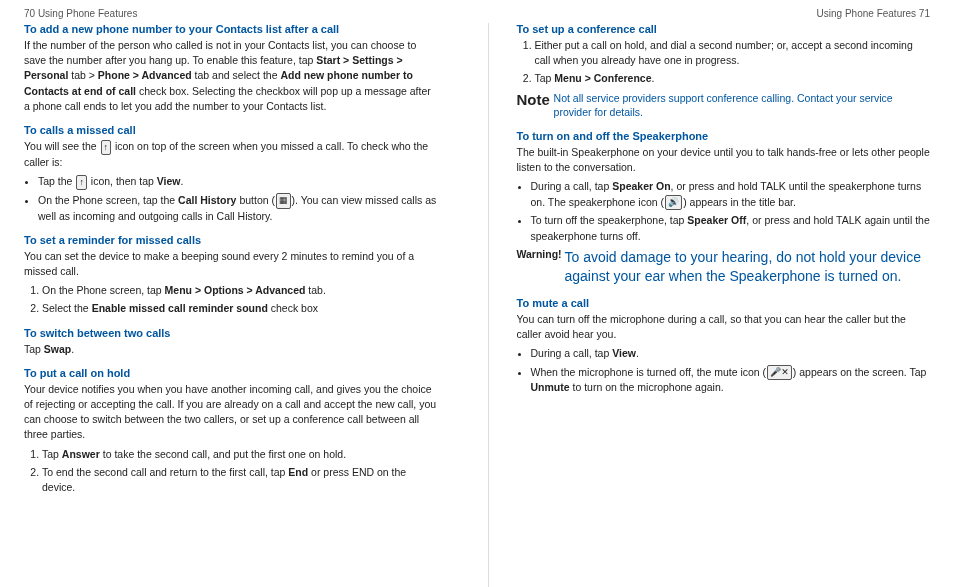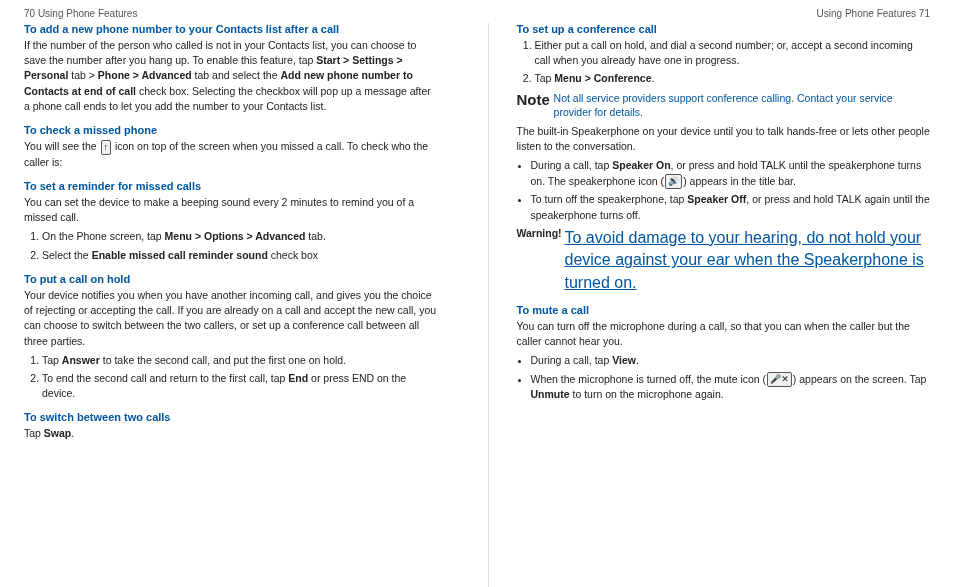--- a/index.html
+++ b/index.html
@@ -101,24 +101,23 @@
       margin-top: 4px;
       margin-bottom: 4px;
     }
     .warning-label {
       font-weight: bold;
       font-size: 10.5px;
       color: #222;
       min-width: 44px;
     }
     .warning-text {
-      font-size: 16px;
+      font-size: 14px;
       color: #0056a0;
       line-height: 1.4;
-      text-decoration: underline;
     }
     .icon-inline {
       display: inline-block;
       font-size: 9px;
       border: 1px solid #555;
       border-radius: 2px;
       padding: 0 2px;
       margin: 0 1px;
       background: #f0f0f0;
       vertical-align: middle;
@@ -134,77 +133,82 @@
   </div>
   <div class="content-area">
     <div class="left-column">
 
       <div>
         <div class="section-title section-title-first">To add a new phone number to your Contacts list after a call</div>
         <p>If the number of the person who called is not in your Contacts list, you can choose to save the number after you hang up. To enable this feature, tap <span class="bold">Start &gt; Settings &gt; Personal</span> tab &gt; <span class="bold">Phone &gt; Advanced</span> tab and select the <span class="bold">Add new phone number to Contacts at end of call</span> check box. Selecting the checkbox will pop up a message after a phone call ends to let you add the number to your Contacts list.</p>
       </div>
 
       <div>
-        <div class="section-title">To check a missed phone</div>
+        <div class="section-title">To calls a missed call</div>
         <p>You will see the <span class="icon-inline">↑</span> icon on top of the screen when you missed a call. To check who the caller is:</p>
+        <ul>
+          <li>Tap the <span class="icon-inline">↑</span> icon, then tap <span class="bold">View</span>.</li>
+          <li>On the Phone screen, tap the <span class="bold">Call History</span> button (<span class="icon-inline">▦</span>). You can view missed calls as well as incoming and outgoing calls in Call History.</li>
+        </ul>
       </div>
 
       <div>
         <div class="section-title">To set a reminder for missed calls</div>
         <p>You can set the device to make a beeping sound every 2 minutes to remind you of a missed call.</p>
         <ol>
           <li>On the Phone screen, tap <span class="bold">Menu &gt; Options &gt; Advanced</span> tab.</li>
           <li>Select the <span class="bold">Enable missed call reminder sound</span> check box</li>
         </ol>
       </div>
 
       <div>
+        <div class="section-title">To switch between two calls</div>
+        <p>Tap <span class="bold">Swap</span>.</p>
+      </div>
+
+      <div>
         <div class="section-title">To put a call on hold</div>
         <p>Your device notifies you when you have another incoming call, and gives you the choice of rejecting or accepting the call. If you are already on a call and accept the new call, you can choose to switch between the two callers, or set up a conference call between all three parties.</p>
         <ol>
           <li>Tap <span class="bold">Answer</span> to take the second call, and put the first one on hold.</li>
           <li>To end the second call and return to the first call, tap <span class="bold">End</span> or press END on the device.</li>
         </ol>
-      </div>
-
-      <div>
-        <div class="section-title">To switch between two calls</div>
-        <p>Tap <span class="bold">Swap</span>.</p>
       </div>
 
     </div>
     <div class="right-column">
 
       <div>
         <div class="section-title section-title-first">To set up a conference call</div>
         <ol>
           <li>Either put a call on hold, and dial a second number; or, accept a second incoming call when you already have one in progress.</li>
           <li>Tap <span class="bold">Menu &gt; Conference</span>.</li>
         </ol>
         <div class="note-row">
           <span class="note-label">Note</span>
           <span class="note-text">Not all service providers support conference calling. Contact your service provider for details.</span>
         </div>
       </div>
 
       <div>
+        <div class="section-title">To turn on and off the Speakerphone</div>
         <p>The built-in Speakerphone on your device until you to talk hands-free or lets other people listen to the conversation.</p>
         <ul>
           <li>During a call, tap <span class="bold">Speaker On</span>, or press and hold TALK until the speakerphone turns on. The speakerphone icon (<span class="icon-inline">🔊</span>) appears in the title bar.</li>
           <li>To turn off the speakerphone, tap <span class="bold">Speaker Off</span>, or press and hold TALK again until the speakerphone turns off.</li>
         </ul>
         <div class="warning-row">
           <span class="warning-label">Warning!</span>
           <span class="warning-text">To avoid damage to your hearing, do not hold your device against your ear when the Speakerphone is turned on.</span>
         </div>
       </div>
 
       <div>
         <div class="section-title">To mute a call</div>
-        <p>You can turn off the microphone during a call, so that you can when the caller but the caller cannot hear you.</p>
+        <p>You can turn off the microphone during a call, so that you can hear the caller but the caller avoid hear you.</p>
         <ul>
           <li>During a call, tap <span class="bold">View</span>.</li>
           <li>When the microphone is turned off, the mute icon (<span class="icon-inline">🎤✕</span>) appears on the screen. Tap <span class="bold">Unmute</span> to turn on the microphone again.</li>
         </ul>
       </div>
 
     </div>
   </div>
 </div>
 

